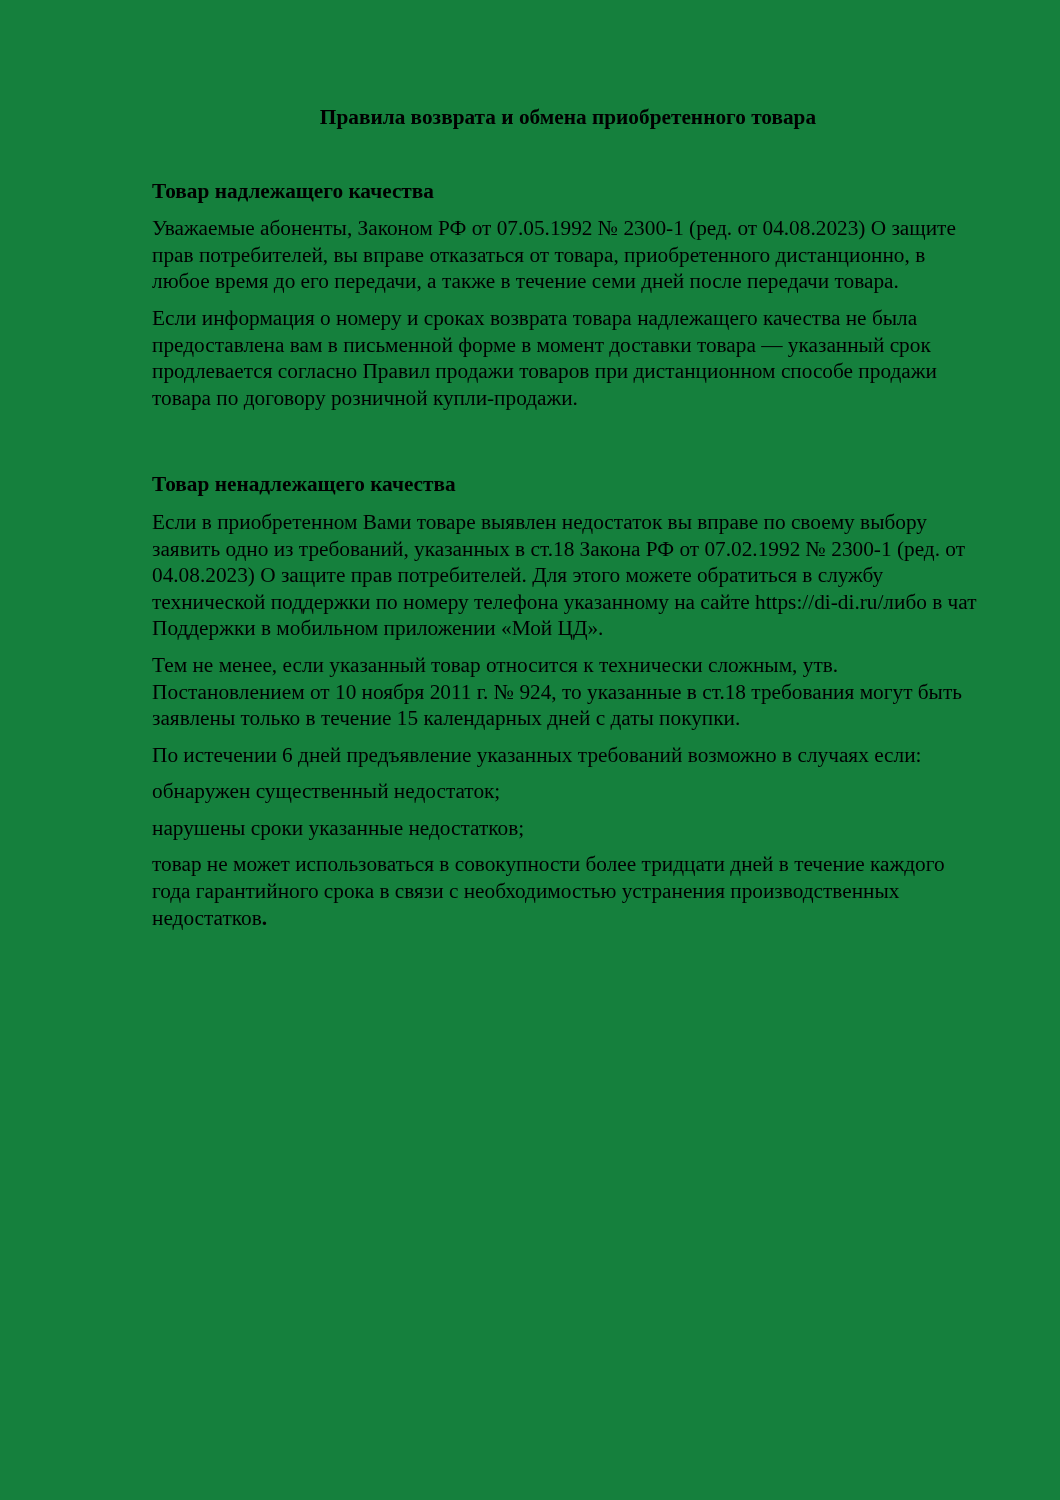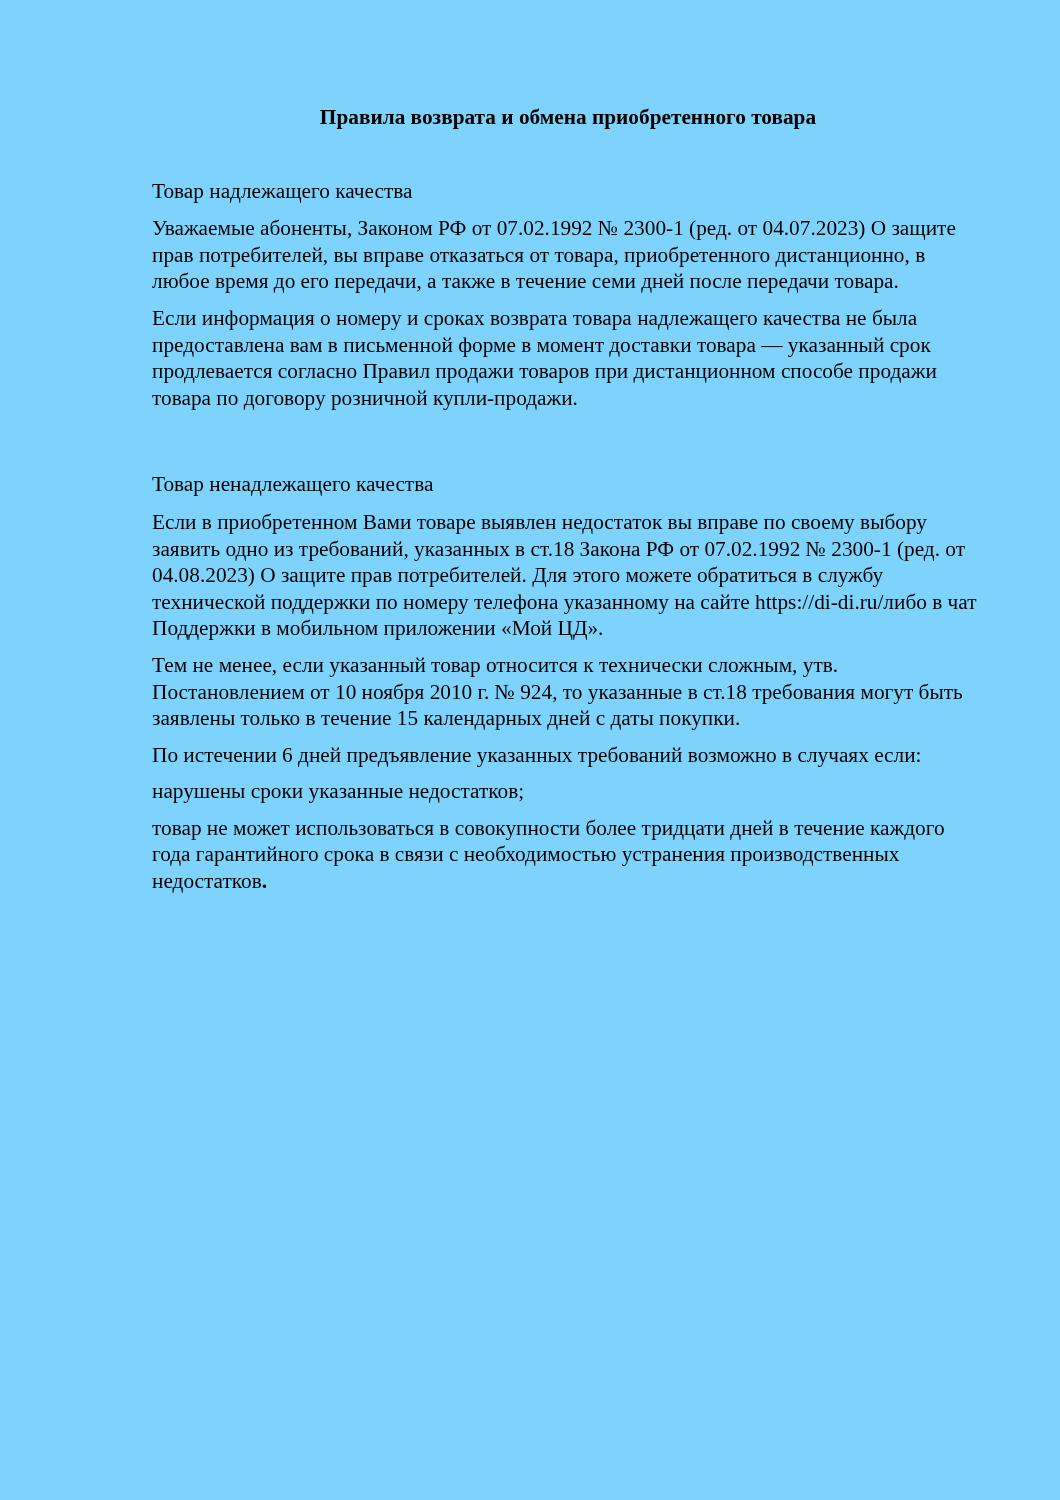--- a/index.html
+++ b/index.html
@@ -5,65 +5,66 @@
   html, body {
     margin: 0;
     padding: 0;
     background: #ffffff;
   }
   .page {
     position: relative;
     width: 1060px;
     height: 1500px;
     box-sizing: border-box;
-    background: #7dd3fc;
+    background: #15803d;
     color: #000000;
     font-family: "Liberation Serif", "DejaVu Serif", serif;
     font-size: 21.3px;
     line-height: 26.6px;
     padding: 104px 76px 0 152px;
     text-align: left;
     overflow: hidden;
   }
   .doc-title {
     margin: 0 0 47px 0;
     font-weight: bold;
     text-align: center;
   }
   .section-heading {
     margin: 0 0 11px 0;
-    font-weight: normal;
+    font-weight: bold;
   }
   .section-heading.spaced-before {
     margin-top: 60px;
   }
   .para {
     margin: 0 0 10px 0;
   }
   .para strong {
     font-weight: bold;
   }
 </style>
 </head>
 <body>
 
 <div class="page">
 
   <p class="doc-title">Правила возврата и обмена приобретенного товара</p>
 
   <div class="section">
     <p class="section-heading">Товар надлежащего качества</p>
-    <p class="para">Уважаемые абоненты, Законом РФ от 07.02.1992 № 2300-1 (ред. от 04.07.2023) О защите прав потребителей, вы вправе отказаться от товара, приобретенного дистанционно, в любое время до его передачи, а также в течение семи дней после передачи товара.</p>
+    <p class="para">Уважаемые абоненты, Законом РФ от 07.05.1992 № 2300-1 (ред. от 04.08.2023) О защите прав потребителей, вы вправе отказаться от товара, приобретенного дистанционно, в любое время до его передачи, а также в течение семи дней после передачи товара.</p>
     <p class="para">Если информация о номеру и сроках возврата товара надлежащего качества не была предоставлена вам в письменной форме в момент доставки товара — указанный срок продлевается согласно Правил продажи товаров при дистанционном способе продажи товара по договору розничной купли-продажи.</p>
   </div>
 
   <div class="section">
     <p class="section-heading spaced-before">Товар ненадлежащего качества</p>
     <p class="para">Если в приобретенном Вами товаре выявлен недостаток вы вправе по своему выбору заявить одно из требований, указанных в ст.18 Закона РФ от 07.02.1992 № 2300-1 (ред. от 04.08.2023) О защите прав потребителей. Для этого можете обратиться в службу технической поддержки по номеру телефона указанному на сайте https://di-di.ru/либо в чат Поддержки в мобильном приложении «Мой ЦД».</p>
-    <p class="para">Тем не менее, если указанный товар относится к технически сложным, утв. Постановлением от 10 ноября 2010 г. № 924, то указанные в ст.18 требования могут быть заявлены только в течение 15 календарных дней с даты покупки.</p>
+    <p class="para">Тем не менее, если указанный товар относится к технически сложным, утв. Постановлением от 10 ноября 2011 г. № 924, то указанные в ст.18 требования могут быть заявлены только в течение 15 календарных дней с даты покупки.</p>
     <p class="para">По истечении 6 дней предъявление указанных требований возможно в случаях если:</p>
+    <p class="para">обнаружен существенный недостаток;</p>
     <p class="para">нарушены сроки указанные недостатков;</p>
     <p class="para">
       <span>товар не может использоваться в совокупности более тридцати дней в течение каждого года гарантийного срока в связи с необходимостью устранения производственных недостатков</span><strong>.</strong>
     </p>
   </div>
 
 </div>
 
 </body></html>

